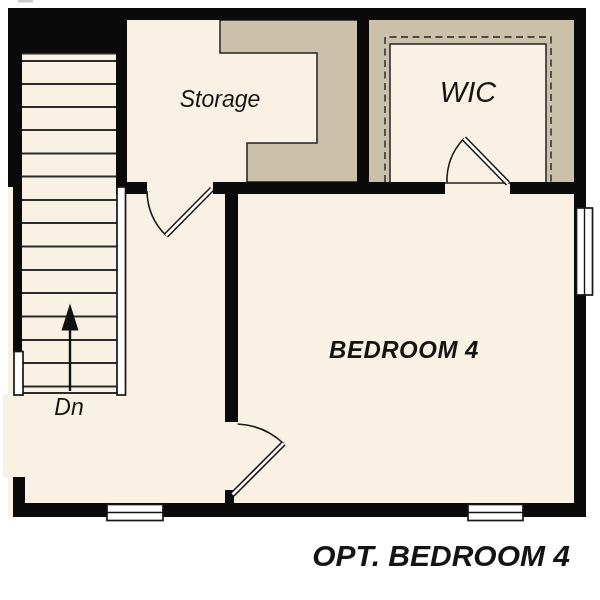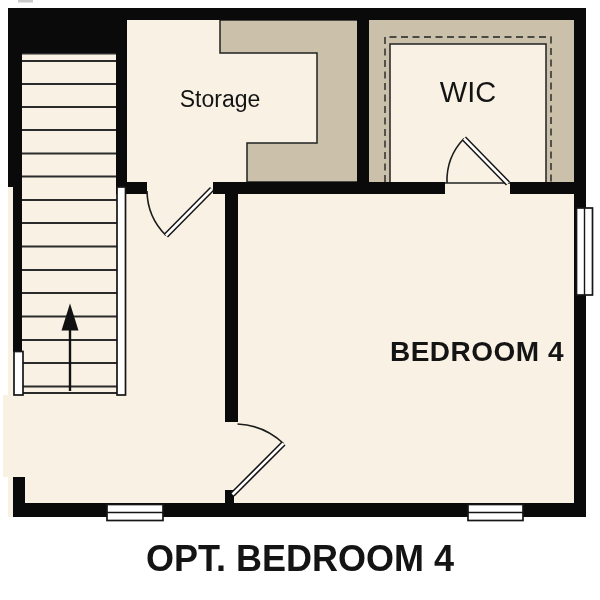--- a/index.html
+++ b/index.html
@@ -1,21 +1,21 @@
 <!DOCTYPE html>
 <html style="--page: #ffffff; --floor: #f8f1e4; --millwork: #cbc1aa; --wall: #0a0a0a; --line: #222222; --text: #141414;"><head>
 <meta charset="utf-8">
 <style>
   html,body { margin:0; padding:0; }
   body {
     width:600px; height:600px; overflow:hidden;
     background: var(--page, #ffffff);
     font-family: "Liberation Sans", sans-serif;
   }
-  .canvas { position:relative; width:600px; height:600px; background: var(--page,#fff); }
+  .canvas { position:relative; width:600px; height:600px; background: var(--page,#fff); font-style: italic; }
   .floor-main { position:absolute; left:8px; top:8px; width:578px; height:509px; background: var(--floor,#f8f1e4); }
   .floor-bleed { position:absolute; left:3px; top:395px; width:10px; height:82px; background: var(--floor,#f8f1e4); }
   .plan-svg { position:absolute; left:0; top:0; }
 
   .tan        { fill: var(--millwork,#cbc1aa); stroke: var(--line,#222); stroke-width:1.5; }
   .tan-plain  { fill: var(--millwork,#cbc1aa); }
   .floorfill  { fill: var(--floor,#f8f1e4); stroke: var(--line,#222); stroke-width:1.5; }
   .dashline   { stroke: var(--line,#222); stroke-width:1.4; stroke-dasharray:7 4.5; fill:none; }
   .tread      { stroke:#2b2b2b; stroke-width:1.8; }
   .wallgrp rect { fill: var(--wall,#0a0a0a); }
@@ -24,22 +24,22 @@
   .swing      { stroke:#1c1c1c; stroke-width:1.6; fill:none; }
   .leaf-outer { stroke:#141414; stroke-width:5.6; }
   .leaf-inner { stroke:#ffffff; stroke-width:2.6; }
   .arrowline  { stroke:#111111; stroke-width:2.4; }
   .arrowhead  { fill:#111111; }
 
   .label { position:absolute; color: var(--text,#141414); text-align:center; line-height:1; white-space:nowrap; }
   .label-storage { left:140px; top:88px;  width:160px; font-size:23px; }
   .label-wic     { left:398px; top:78px;  width:140px; font-size:29px; }
   .label-dn      { left:29px;  top:396px; width:80px;  font-size:23px; }
-  .label-bedroom { left:244px; top:338px; width:320px; font-size:28px; font-weight:bold; letter-spacing:0.5px;text-align:right; }
-  .label-title   { left:30px;  top:541px; width:540px; font-size:36px; font-weight:bold; }
+  .label-bedroom { left:244px; top:338px; width:320px; font-size:24px; font-weight:bold; letter-spacing:0.5px; }
+  .label-title   { left:30px;  top:541px; width:540px; font-size:30px; font-weight:bold;text-align:right; }
 </style>
 </head>
 <body>
 
 <div class="canvas">
 
   <div class="floor-main"></div>
   <div class="floor-bleed"></div>
 
   <svg class="plan-svg" width="600" height="600" viewBox="0 0 600 600">
@@ -121,16 +121,17 @@
     <g>
       <rect class="whitebox" x="468" y="504.5" width="55" height="16"></rect>
       <line class="winline" x1="468" y1="512.5" x2="523" y2="512.5"></line>
     </g>
 
     <rect x="18" y="0" width="15" height="2.5" fill="#c9c9c9"></rect>
   </svg>
 
   <div class="label label-storage">Storage</div>
   <div class="label label-wic">WIC</div>
+  <div class="label label-dn">Dn</div>
   <div class="label label-bedroom">BEDROOM 4</div>
   <div class="label label-title">OPT. BEDROOM 4</div>
 
 </div>
 
 </body></html>

